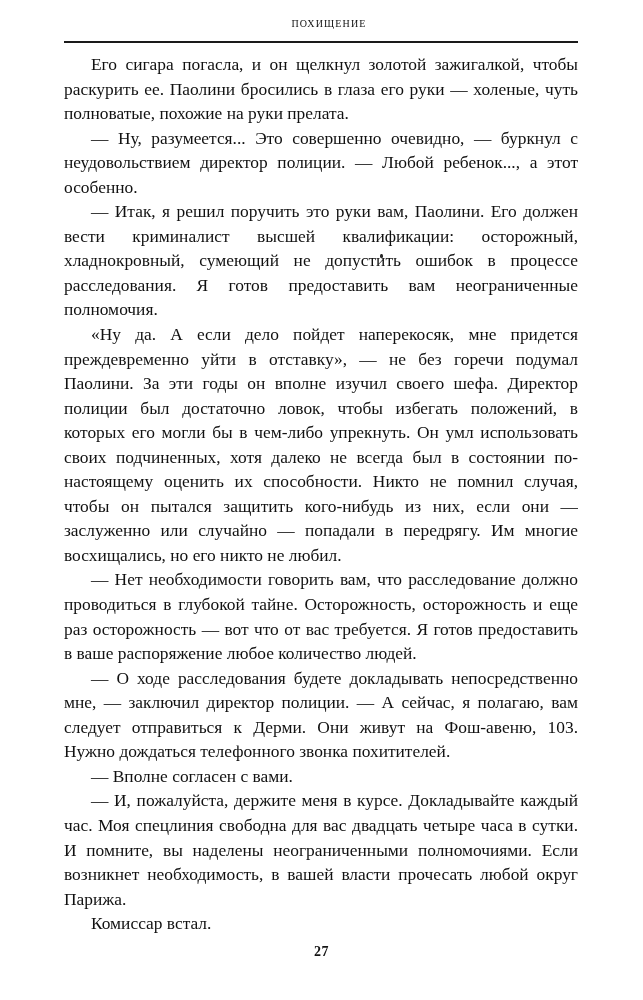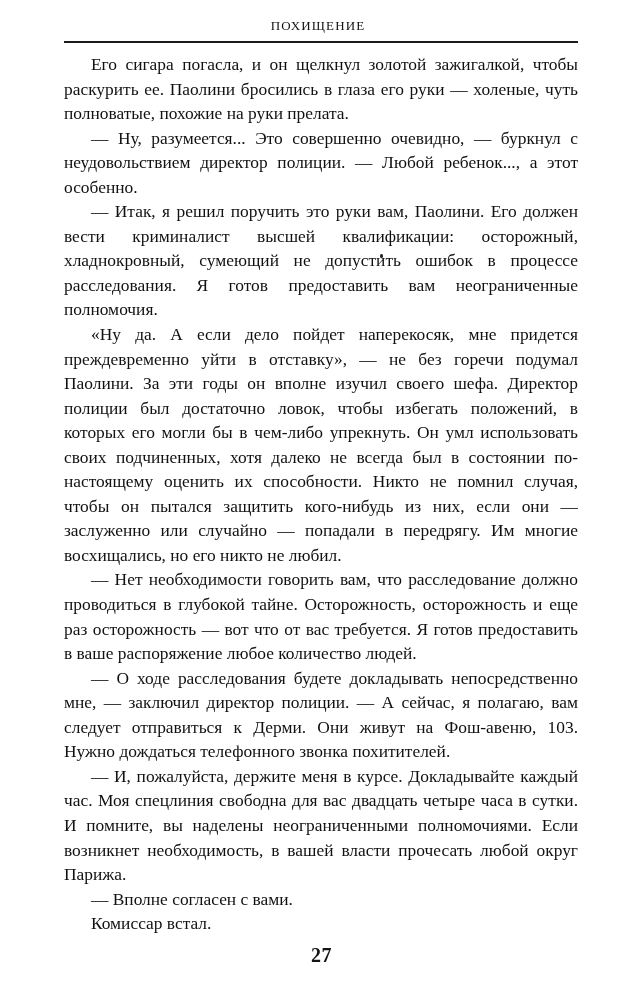--- a/index.html
+++ b/index.html
@@ -20,25 +20,25 @@
 
   .page {
     position: absolute;
     inset: 0;
     background: #ffffff;
   }
 
   
   .running-head {
     position: absolute;
-    left: 61px;
+    left: 72px;
     top: 18px;
     width: 514px;
     text-align: center;
-    font-size: 13px;
+    font-size: 10px;
     letter-spacing: 1.15px;
     font-weight: 400;
     color: #111;
   }
 
   .head-rule {
     position: absolute;
     left: 64px;
     top: 41px;
     width: 514px;
@@ -83,21 +83,21 @@
     border-radius: 40%;
   }
 
   
   .folio {
     position: absolute;
     left: 0;
     top: 944px;
     width: 643px;
     text-align: center;
-    font-size: 20px;
+    font-size: 14px;
     font-weight: 700;
     color: #141414;
     letter-spacing: 0.5px;
   }
 </style>
 </head>
 <body>
 
 <div class="page">
 
@@ -105,22 +105,22 @@
 
   <div class="head-rule"></div>
 
   <div class="textblock" id="textblock">
       <p>Его сигара погасла, и он щелкнул золотой зажигалкой, чтобы раскурить ее. Паолини бросились в глаза его руки — холеные, чуть полноватые, похожие на руки прелата.</p>
       <p>— Ну, разумеется... Это совершенно очевидно, — бурк­нул с неудовольствием директор полиции. — Любой ре­бенок..., а этот особенно.</p>
       <p>— Итак, я решил поручить это руки вам, Паолини. Его должен вести криминалист высшей квалификации: осто­рожный, хладнокровный, сумеющий не допустить ошибок в процессе расследования. Я готов предоставить вам не­ограниченные полномочия.</p>
       <p>«Ну да. А если дело пойдет наперекосяк, мне придется преждевременно уйти в отставку», — не без горечи поду­мал Паолини. За эти годы он вполне изучил своего шефа. Директор полиции был достаточно ловок, чтобы избегать положений, в которых его могли бы в чем-либо упрекнуть. Он умл использовать своих подчиненных, хотя далеко не всегда был в состоянии по-настоящему оценить их способ­ности. Никто не помнил случая, чтобы он пытался защи­тить кого-нибудь из них, если они — заслуженно или случайно — попадали в передрягу. Им многие восхища­лись, но его никто не любил.</p>
       <p>— Нет необходимости говорить вам, что расследование должно проводиться в глубокой тайне. Осторожность, ос­торожность и еще раз осторожность — вот что от вас тре­буется. Я готов предоставить в ваше распоряжение любое количество людей.</p>
       <p>— О ходе расследования будете докладывать непосред­ственно мне, — заключил директор полиции. — А сейчас, я полагаю, вам следует отправиться к Дерми. Они живут на Фош-авеню, 103. Нужно дождаться телефонного звонка похитителей.</p>
+      <p>— Вполне согласен с вами.</p>
       <p>— И, пожалуйста, держите меня в курсе. Доклады­вайте каждый час. Моя спецлиния свободна для вас двад­цать четыре часа в сутки. И помните, вы наделены неограниченными полномочиями. Если возникнет не­обходимость, в вашей власти прочесать любой округ Па­рижа.</p>
-      <p>— Вполне согласен с вами.</p>
       <p>Комиссар встал.</p>
     </div>
 
   <div class="speck"></div>
 
   <div class="folio">27</div>
 
 </div>
 
 </body></html>

